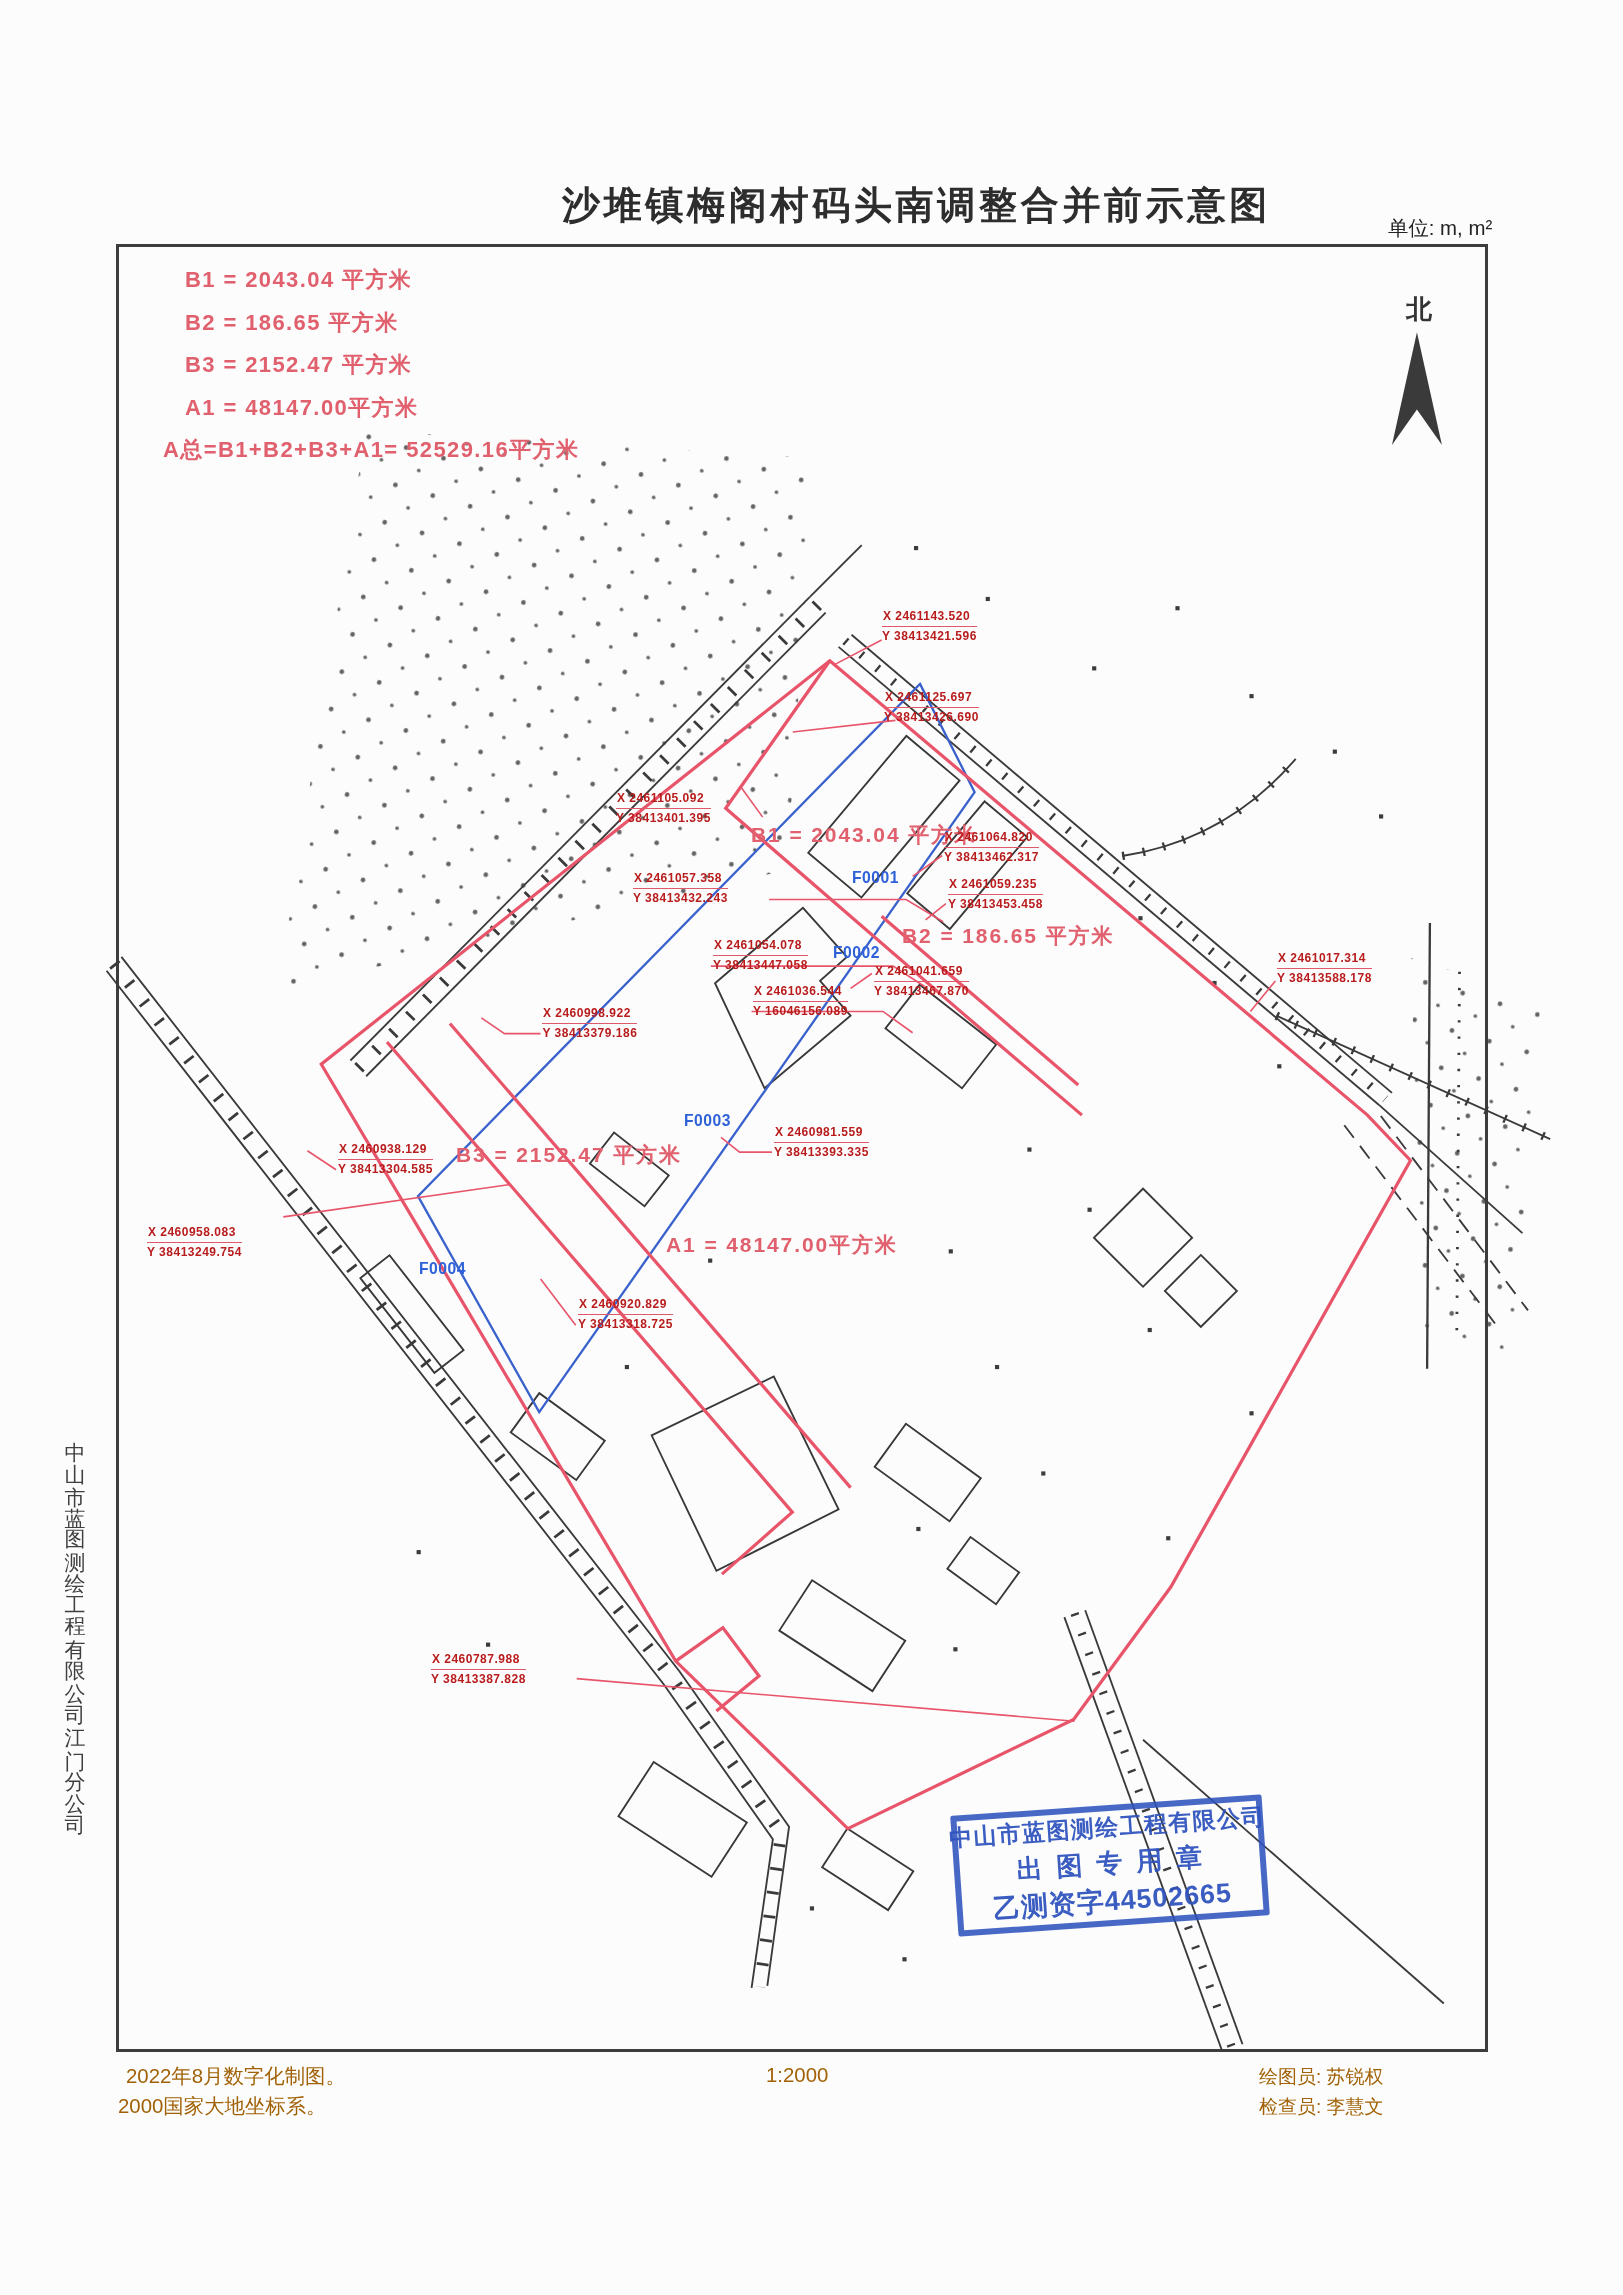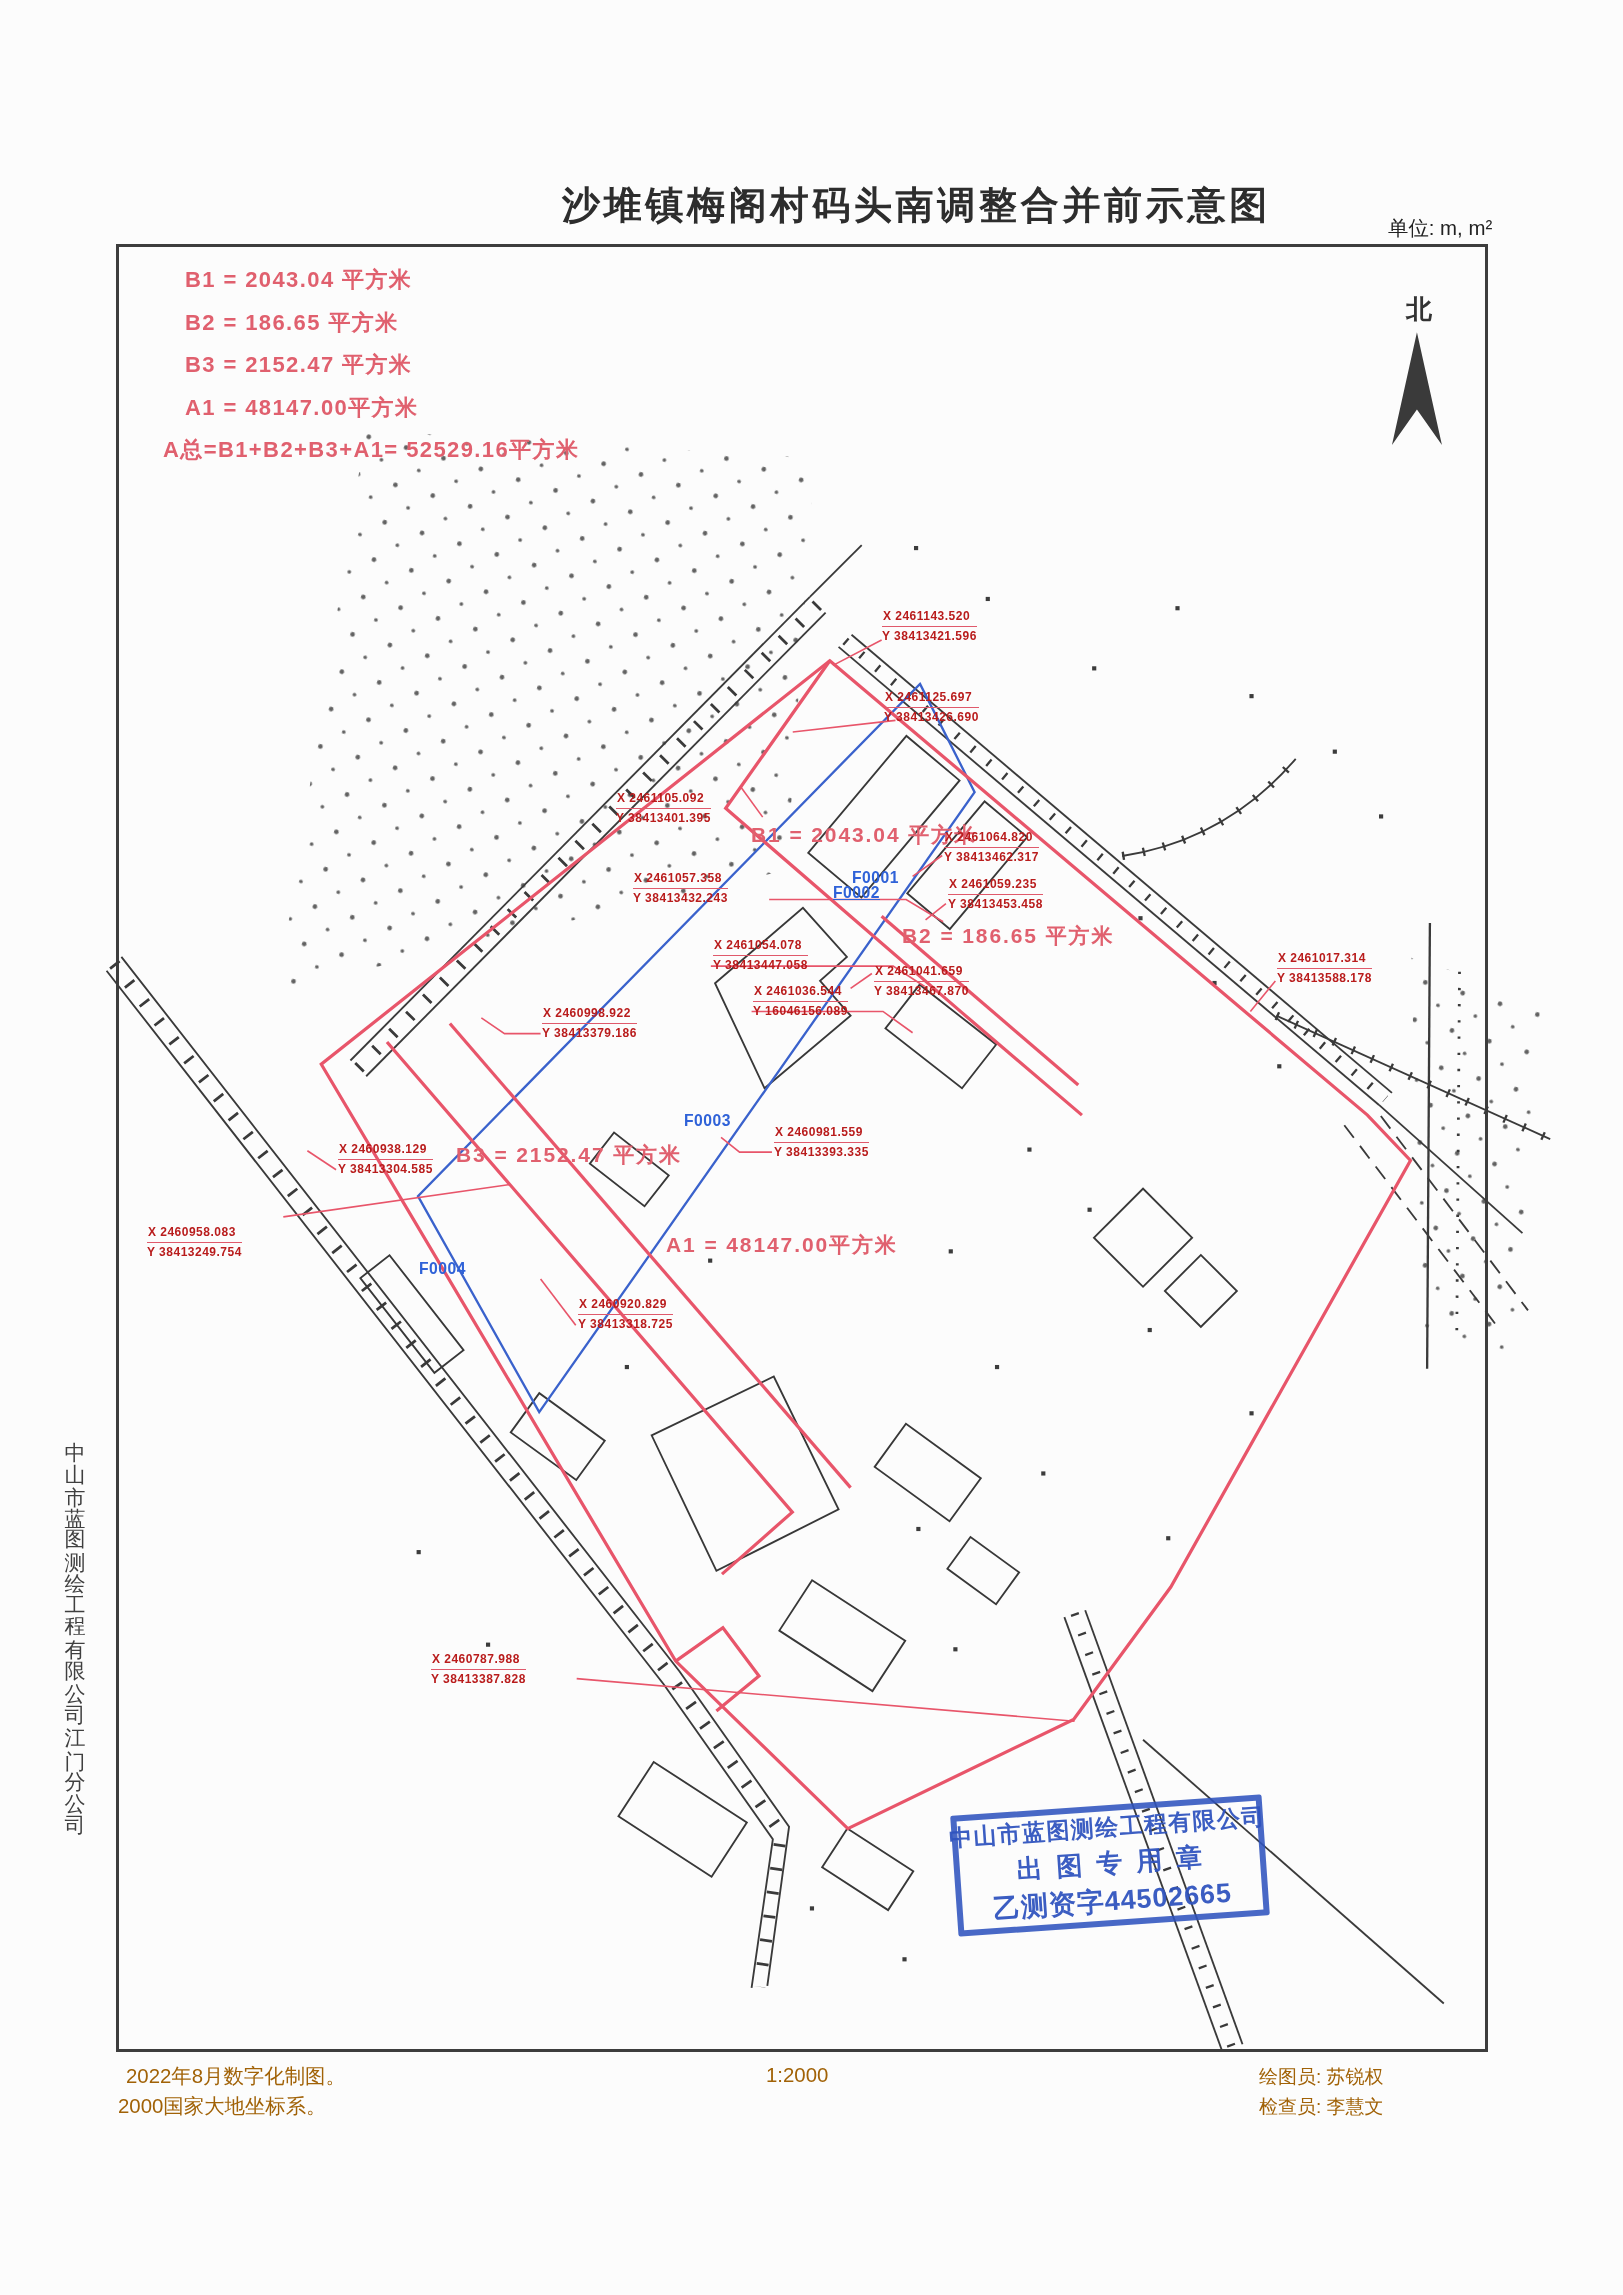--- a/index.html
+++ b/index.html
@@ -203,21 +203,21 @@
 </div>
 
 <div class="abs north-label" style="left:1406px;top:292px;">北</div>
 
 <div class="abs marea" style="left:751px;top:821px;">B1 = 2043.04 平方米</div>
 <div class="abs marea" style="left:902px;top:922px;">B2 = 186.65 平方米</div>
 <div class="abs marea" style="left:456px;top:1141px;">B3 = 2152.47 平方米</div>
 <div class="abs marea" style="left:666px;top:1231px;">A1 = 48147.00平方米</div>
 
 <div class="abs parcel" style="left:852px;top:869px;">F0001</div>
-<div class="abs parcel" style="left:833px;top:884px;text-decoration:underline;">F0002</div>
+<div class="abs parcel" style="left:833px;top:944px;">F0002</div>
 <div class="abs parcel" style="left:684px;top:1112px;">F0003</div>
 <div class="abs parcel" style="left:419px;top:1260px;">F0004</div>
 
 <div class="abs coord" style="left:882px;top:610px;">
   <div class="xrow">X 2461143.520</div>
   <div class="yrow">Y 38413421.596</div>
 </div>
 <div class="abs coord" style="left:884px;top:691px;">
   <div class="xrow">X 2461125.697</div>
   <div class="yrow">Y 38413426.690</div>
@@ -243,21 +243,21 @@
   <div class="yrow">Y 38413447.058</div>
 </div>
 <div class="abs coord" style="left:874px;top:945px;margin-top:20px;">
   <div class="xrow">X 2461041.659</div>
   <div class="yrow">Y 38413467.870</div>
 </div>
 <div class="abs coord" style="left:753px;top:985px;">
   <div class="xrow">X 2461036.544</div>
   <div class="yrow">Y 16046156.089</div>
 </div>
-<div class="abs coord" style="left:542px;top:1007px;">
+<div class="abs coord" style="left:542px;top:1007px;text-align:right;">
   <div class="xrow">X 2460998.922</div>
   <div class="yrow">Y 38413379.186</div>
 </div>
 <div class="abs coord" style="left:1277px;top:952px;">
   <div class="xrow">X 2461017.314</div>
   <div class="yrow">Y 38413588.178</div>
 </div>
 <div class="abs coord" style="left:774px;top:1126px;">
   <div class="xrow">X 2460981.559</div>
   <div class="yrow">Y 38413393.335</div>

